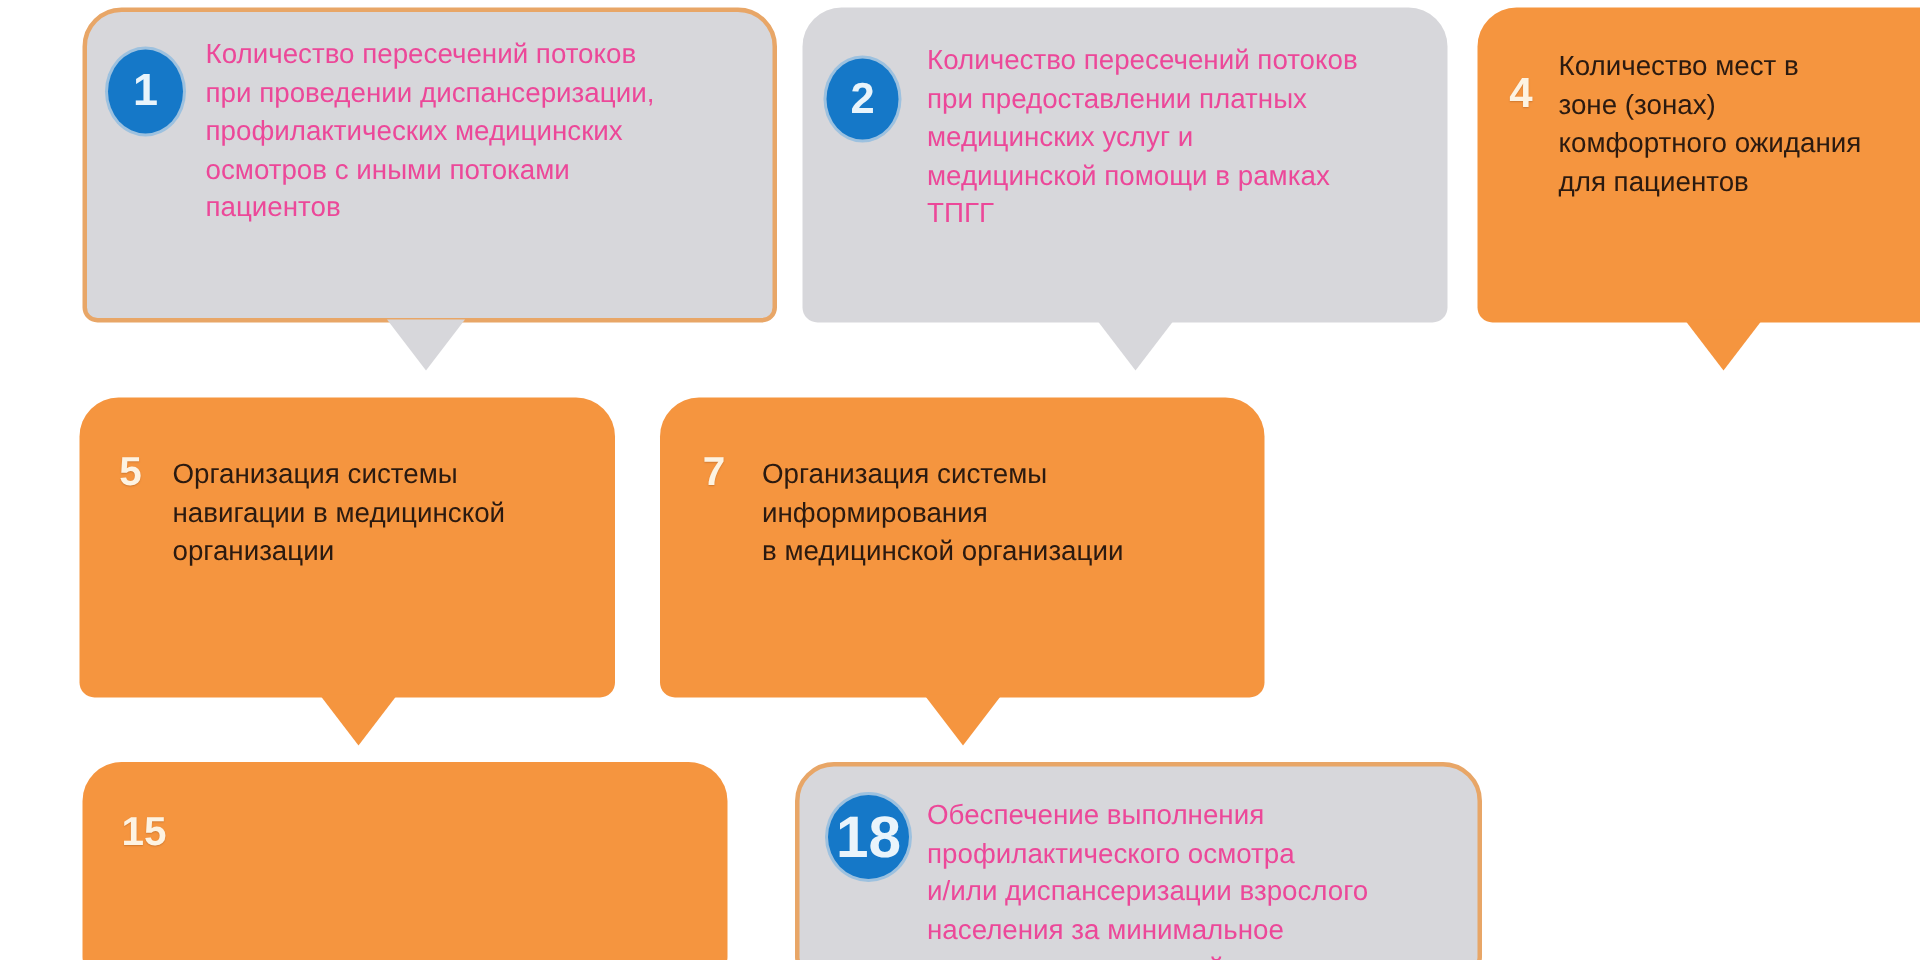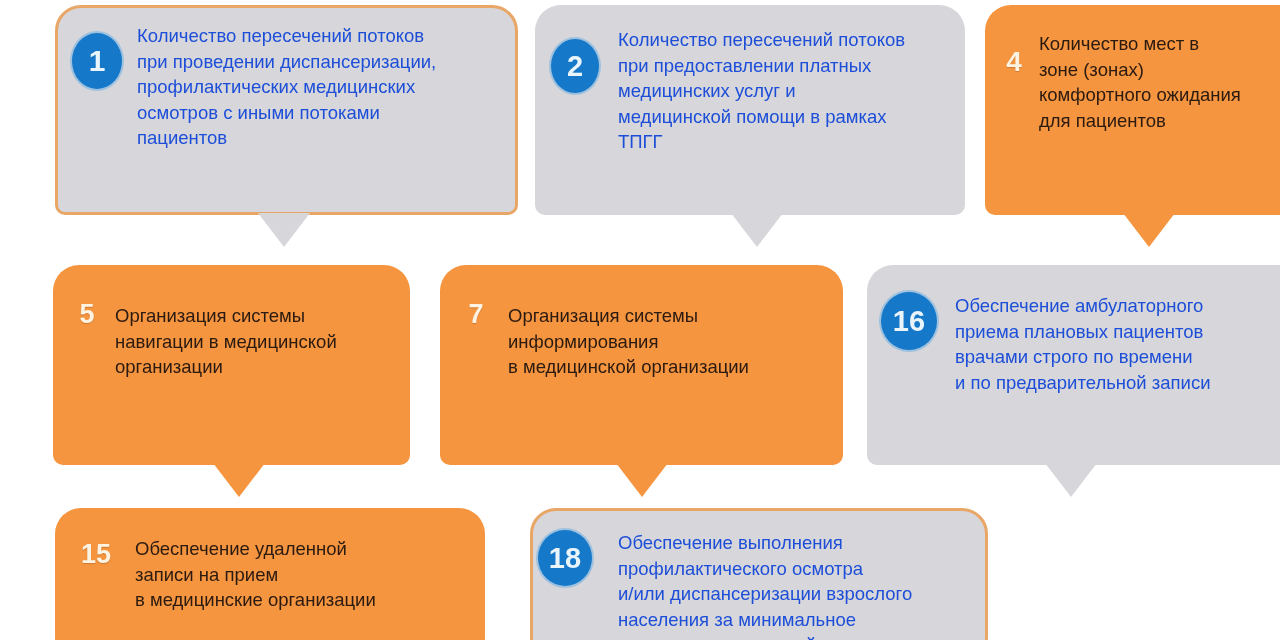--- a/index.html
+++ b/index.html
@@ -45,21 +45,21 @@
     color:#e9f4fb;
     box-shadow:0 0 0 2px rgba(110,175,225,.55);
   }
   .badge.plain{
     color:#fdf3e2;
     text-shadow:0 1px 1px rgba(140,70,20,.35);
   }
 
   .txt{
     position:absolute;
-    color:#1d4ed8;
+    color:#ec4899;
     white-space:pre-line;
   }
   .txt.on-orange{color:#2b1a10;}
 
   
   #card1{left:55px;  top:5px;   width:463px; height:210px;}
   #card1 .tail{left:203px;top:208px;}
   #card1 .badge{left:17px;top:28px;width:50px;height:56px;font-size:30px;}
   #card1 .txt{left:82px;top:18px;width:370px;font-size:18.5px;line-height:25.5px;}
 
@@ -86,21 +86,21 @@
   #card16{left:867px;top:265px; width:413px; height:200px;}
   #card16 .tail{left:178px;top:198px;}
   #card16 .badge{left:14px;top:27px;width:56px;height:58px;font-size:29px;}
   #card16 .txt{left:88px;top:28px;width:330px;font-size:18.5px;line-height:25.5px;}
 
   #card17{left:55px; top:508px; width:430px; height:140px;}
   #card17 .badge{left:22px;top:29px;width:38px;height:34px;font-size:27px;}
   #card17 .txt{left:80px;top:28px;width:345px;font-size:18.5px;line-height:25.5px;}
 
   #card18{left:530px;top:508px; width:458px; height:140px;}
-  #card18 .badge{left:8px;top:22px;width:54px;height:56px;font-size:29px;text-align:right;}
+  #card18 .badge{left:22px;top:22px;width:54px;height:56px;font-size:39px;text-align:right;}
   #card18 .txt{left:88px;top:22px;width:360px;font-size:18.5px;line-height:25.5px;}
 </style>
 </head>
 <body>
 
 <div id="stage">
 
   <div class="card gray bordered r-all" id="card1">
     <div class="body"></div>
     <div class="badge circle">1</div>
@@ -144,36 +144,24 @@
 
   <div class="card orange r-all" id="card7">
     <div class="body"></div>
     <div class="badge plain">7</div>
     <div class="txt on-orange">Организация системы
 информирования
 в медицинской организации</div>
     <div class="tail orange-t"></div>
   </div>
 
-  <div class="card gray r-tl r-bl" id="card16">
-    <div class="body"></div>
-    <div class="badge circle">16</div>
-    <div class="txt">Обеспечение амбулаторного
-приема плановых пациентов
-врачами строго по времени
-и по предварительной записи</div>
-    <div class="tail gray-t"></div>
-  </div>
 
   <div class="card orange r-all" id="card17">
     <div class="body"></div>
     <div class="badge plain">15</div>
-    <div class="txt on-orange">Обеспечение удаленной
-записи на прием
-в медицинские организации</div>
   </div>
 
   <div class="card gray bordered r-all" id="card18">
     <div class="body"></div>
     <div class="badge circle">18</div>
     <div class="txt">Обеспечение выполнения
 профилактического осмотра
 и/или диспансеризации взрослого
 населения за минимальное
 количество посещений</div>

